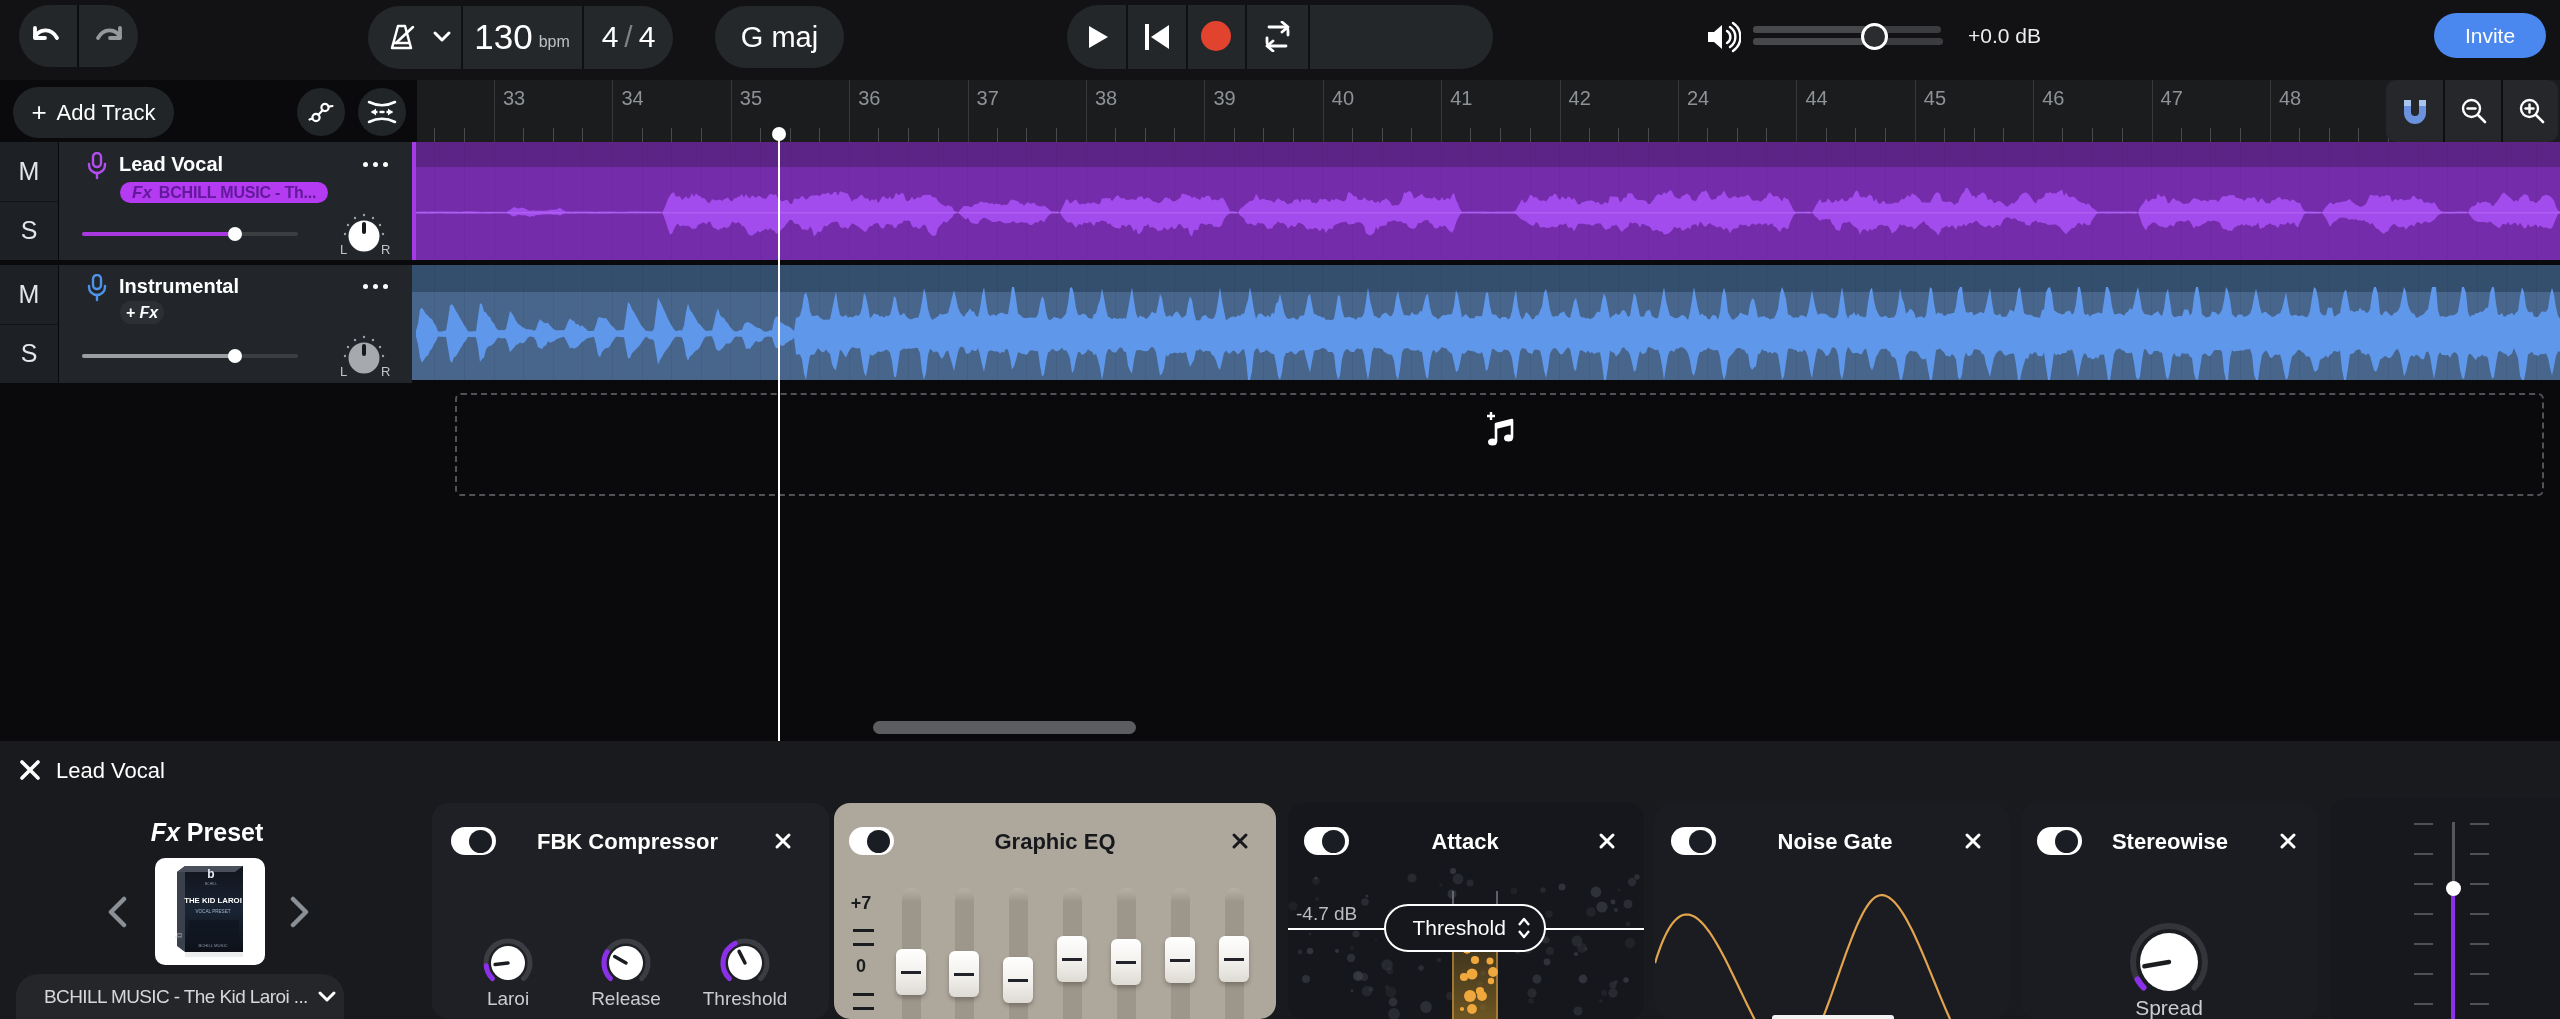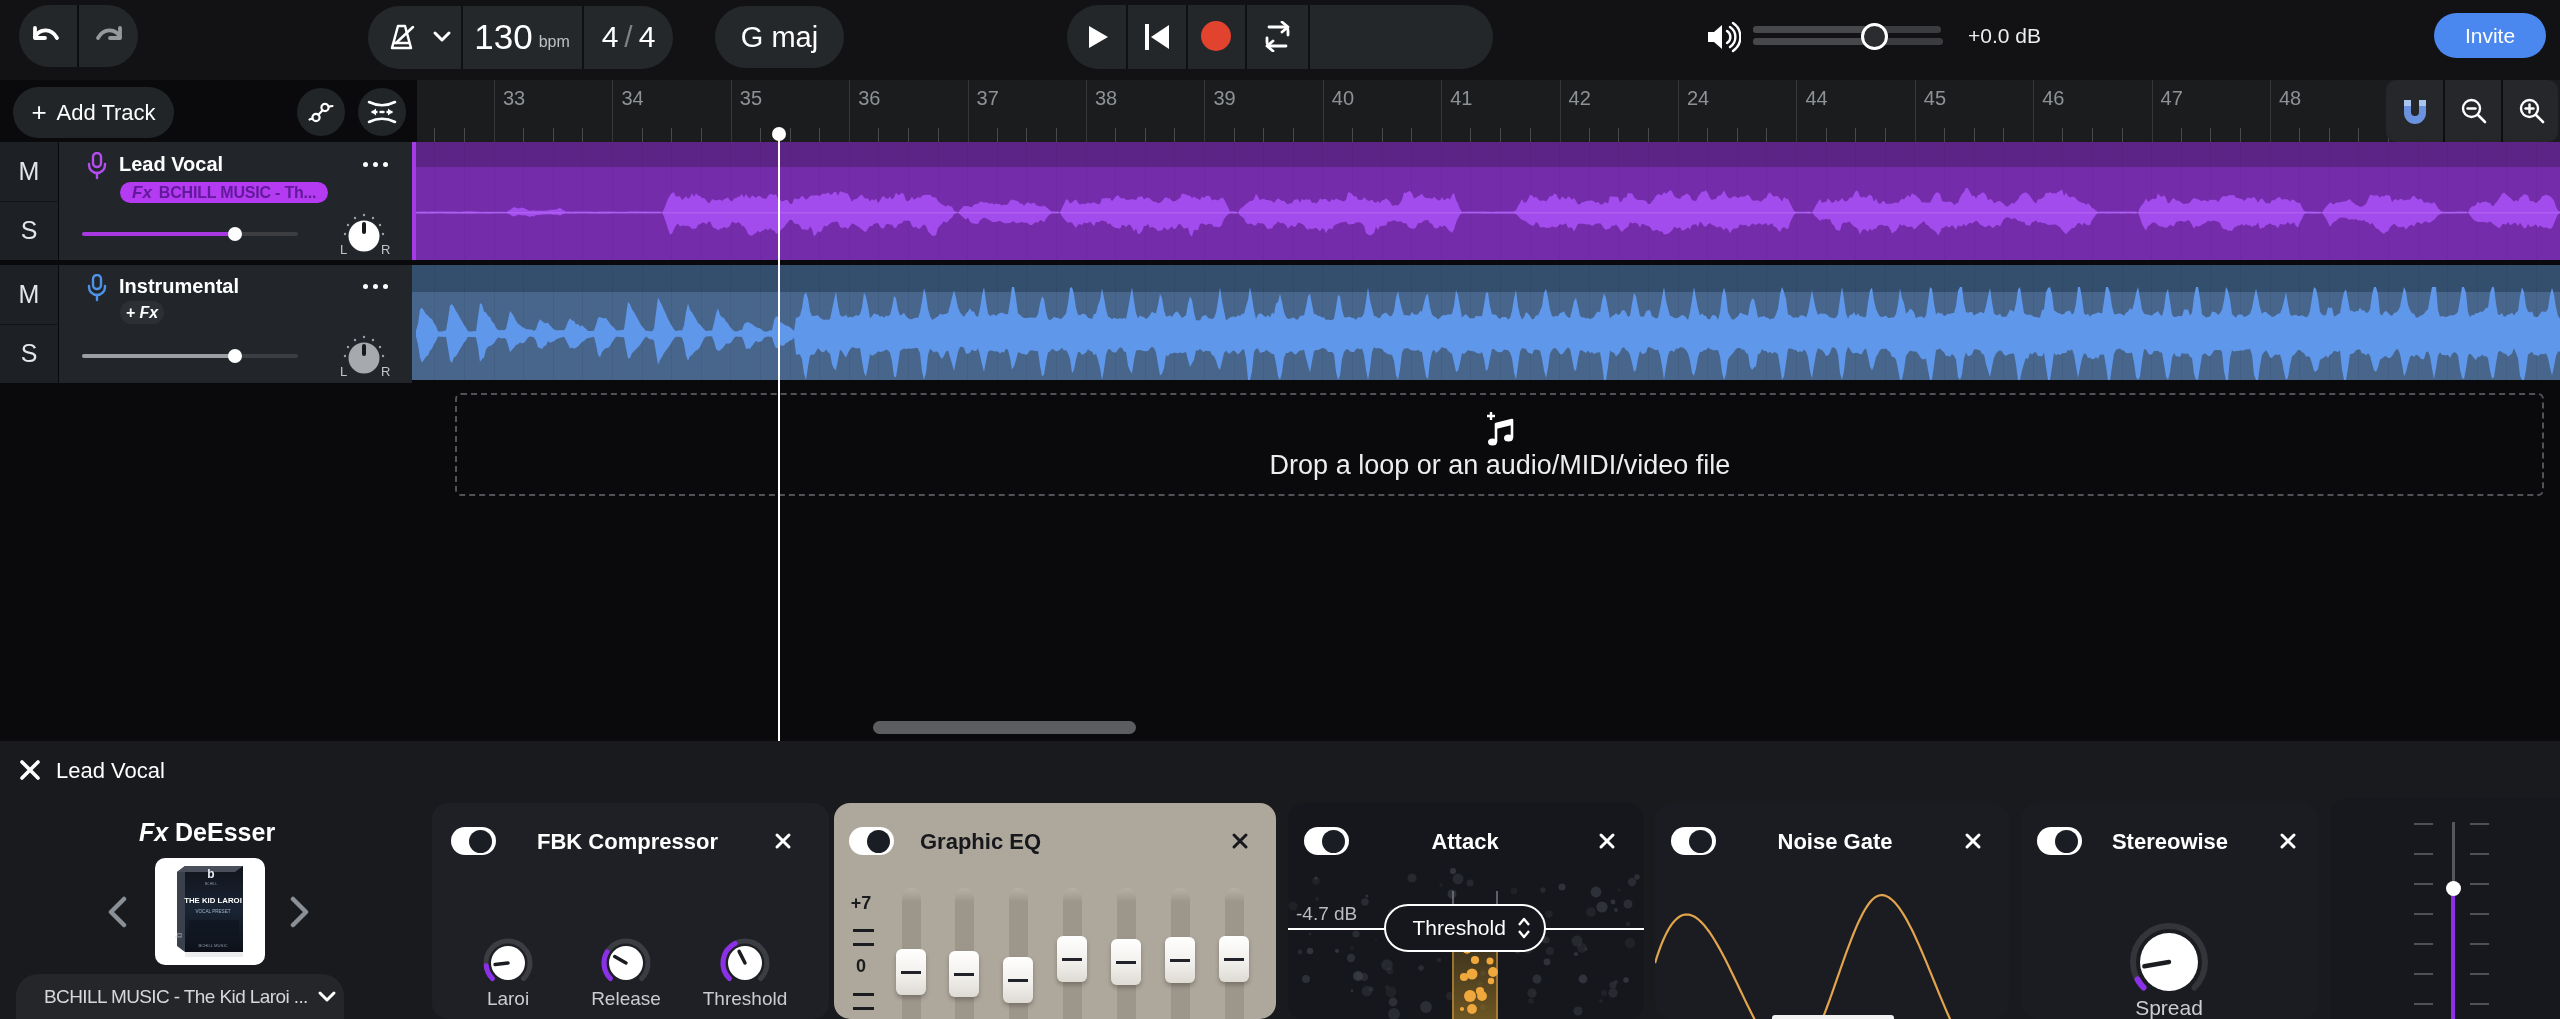--- a/index.html
+++ b/index.html
@@ -447,34 +447,33 @@
   </div>
 
   <div class="abs" style="left:455px;top:393px;width:2089px;height:103px;border:2px dashed #515257;border-radius:6px;"></div>
   <svg class="abs" style="left:1482px;top:412px;" width="38" height="38" viewBox="0 0 38 38">
     <path d="M14 30 L14 12 L30 8 L30 26" fill="none" stroke="#fff" stroke-width="2.6" stroke-linejoin="round"></path>
     <ellipse cx="10.5" cy="30" rx="4.5" ry="3.6" fill="#fff"></ellipse>
     <ellipse cx="26.5" cy="26" rx="4.5" ry="3.6" fill="#fff"></ellipse>
     <path d="M14 12 L30 8 L30 13 L14 17 Z" fill="#fff"></path>
     <path d="M5 4 L13 4 M9 0 L9 8" stroke="#fff" stroke-width="2.4"></path>
   </svg>
-  <div class="abs" style="left:1000px;top:450px;width:1000px;text-align:center;color:#eceded;font-size:27px;">Drop a loop or an audio/MIDI/video file</div>
 
   <div class="abs" style="left:778px;top:134px;width:2px;height:607px;background:#fff;"></div>
   <div class="abs" style="left:772px;top:127px;width:14px;height:14px;border-radius:50%;background:#fff;"></div>
 
   <div class="abs" style="left:873px;top:721px;width:263px;height:13px;border-radius:7px;background:#5b5d61;"></div>
 
   <div class="abs" style="left:0;top:741px;width:2560px;height:278px;background:#191a1e;"></div>
   <svg class="abs" style="left:19px;top:759px;" width="22" height="22" viewBox="0 0 22 22">
     <path d="M3 3 L19 19 M19 3 L3 19" stroke="#fff" stroke-width="3.6" stroke-linecap="round"></path>
   </svg>
   <div class="abs" style="left:56px;top:758px;color:#fff;font-size:22px;">Lead Vocal</div>
 
-  <div class="abs" style="left:107px;top:818px;width:200px;text-align:center;color:#fff;font-size:25px;font-weight:700;"><span style="font-style:italic;font-weight:700;">Fx</span> <span>DeEsser</span></div>
+  <div class="abs" style="left:107px;top:818px;width:200px;text-align:center;color:#fff;font-size:25px;font-weight:700;"><span style="font-style:italic;font-weight:700;">Fx</span> <span>Preset</span></div>
   <div class="abs" style="left:155px;top:858px;width:110px;height:107px;border-radius:10px;background:#fff;"></div>
   <svg class="abs" style="left:155px;top:858px;" width="110" height="107" viewBox="0 0 110 107">
       <defs>
         <linearGradient id="bx" x1="0" y1="0" x2="0" y2="1">
           <stop offset="0" stop-color="#11141c"></stop>
           <stop offset="0.5" stop-color="#1a2433"></stop>
           <stop offset="1" stop-color="#0d1018"></stop>
         </linearGradient>
       </defs>
       <path d="M22 14 L30 8 L30 94 L22 88 Z" fill="#3a414d"></path>
@@ -525,21 +524,21 @@
     <svg class="abs" style="left:716.0px;top:934.0px;" width="58" height="58" viewBox="0 0 58 58">
       <path d="M13.4 44.6 A22 22 0 1 1 44.6 44.6" fill="none" stroke="#3b3d43" stroke-width="5" stroke-linecap="round"></path>
       <path d="M13.4 44.6 A22 22 0 0 1 19.0 9.4" fill="none" stroke="#8b2fe8" stroke-width="5" stroke-linecap="round"></path>
       <circle cx="29.0" cy="29.0" r="17" fill="#fff"></circle>
       <line x1="29.0" y1="29.0" x2="23.1" y2="17.4" stroke="#1a1c20" stroke-width="3.5" stroke-linecap="round"></line>
     </svg>
     <div class="abs" style="left:685px;top:988px;width:120px;text-align:center;color:#caccce;font-size:19px;">Threshold</div>
     <div class="abs" style="left:834px;top:803px;width:442px;height:216px;border-radius:16px;background:#aea79c;"></div>
     <div class="abs" style="left:849px;top:827px;width:45px;height:28px;border-radius:14px;background:#fff;"></div>
     <div class="abs" style="left:867px;top:829.5px;width:23px;height:23px;border-radius:50%;background:#1a1d24;"></div>
-    <div class="abs" style="left:920px;top:829px;width:270px;text-align:left;color:#17181c;font-size:22px;font-weight:700;">Graphic EQ</div>
+    <div class="abs" style="left:920px;top:829px;width:270px;text-align:center;color:#17181c;font-size:22px;font-weight:700;">Graphic EQ</div>
     <svg class="abs" style="left:1231px;top:832px;" width="18" height="18" viewBox="0 0 18 18">
       <path d="M3 3 L15 15 M15 3 L3 15" stroke="#17181c" stroke-width="3" stroke-linecap="round"></path>
     </svg>
     <div class="abs" style="left:843px;top:893px;width:36px;text-align:center;color:#1b1c20;font-size:18px;font-weight:700;">+7</div>
     <div class="abs" style="left:853px;top:929px;width:21px;height:3px;background:#1b1c20;"></div>
     <div class="abs" style="left:853px;top:943px;width:21px;height:3px;background:#1b1c20;"></div>
     <div class="abs" style="left:843px;top:956px;width:36px;text-align:center;color:#1b1c20;font-size:18px;font-weight:700;">0</div>
     <div class="abs" style="left:853px;top:993px;width:21px;height:3px;background:#1b1c20;"></div>
     <div class="abs" style="left:853px;top:1007px;width:21px;height:3px;background:#1b1c20;"></div>
     <div class="abs" style="left:901.5px;top:888px;width:19px;height:131px;border-radius:10px 10px 0 0;background:linear-gradient(#b6b0a5 0px,#9c968b 14px,#9c968b);"></div>

